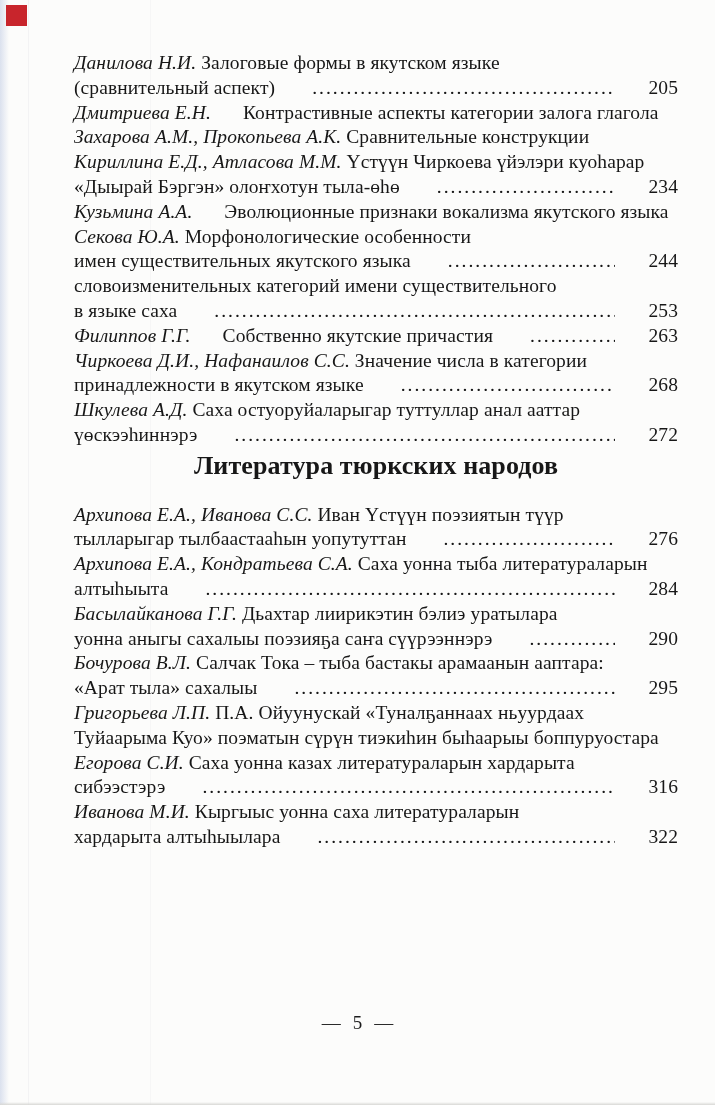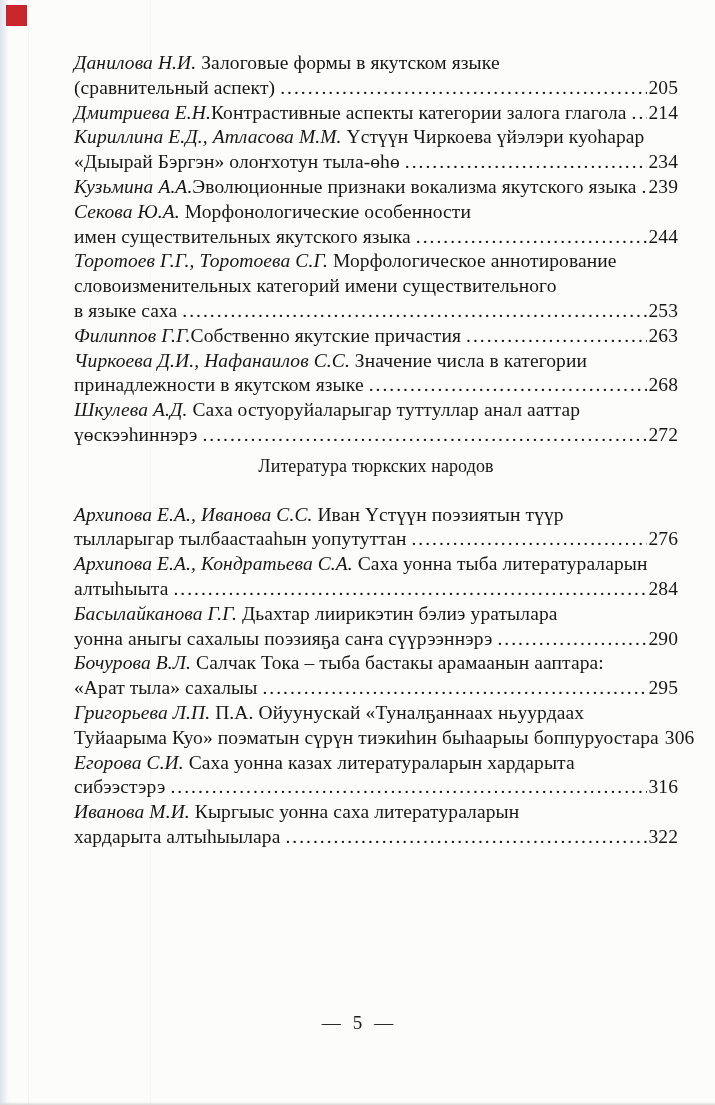--- a/index.html
+++ b/index.html
@@ -34,27 +34,27 @@
   .content {
     position: absolute;
     left: 74px; top: 51px; width: 604px;
     font-size: 19.5px;
     line-height: 24.8px;
     letter-spacing: 0.1px;
   }
   .toc-section { margin: 0; }
   .section-heading {
     text-align: center;
-    font-weight: normal;
-    font-size: 18px;
+    font-weight: bold;
+    font-size: 26px;
     margin: 6px 0 24px 0;
   }
   .toc-entry { margin: 0; }
   .entry-line { white-space: nowrap; }
-  .leader-line { display: flex; align-items: baseline; }
+  .leader-line { display: flex; align-items: baseline; gap: 32px; }
   .line-text { flex: 0 0 auto; }
   .author { font-style: italic; }
   .dots {
     flex: 1 1 0;
     min-width: 0;
     overflow: hidden;
     white-space: nowrap;
     margin-left: 5px;
     margin-right: 1px;
     letter-spacing: 2px;
@@ -94,20 +94,21 @@
         </div>
         <div class="toc-entry">
           <div class="entry-line leader-line">
             <i class="author">Дмитриева Е.Н. </i>
             <span class="line-text">Контрастивные аспекты категории залога глагола</span>
             <span class="dots"></span>
             <span class="pagenum">214</span>
           </div>
         </div>
         <div class="toc-entry">
+          <div class="entry-line"><i class="author">Захарова А.М., Прокопьева А.К. </i><span class="line-text">Сравнительные конструкции</span></div>
         </div>
         <div class="toc-entry">
           <div class="entry-line"><i class="author">Кириллина Е.Д., Атласова М.М. </i><span class="line-text">Үстүүн Чиркоева үйэлэри куоһарар</span></div>
           <div class="entry-line leader-line">
             <span class="line-text">«Дыырай Бэргэн» олоҥхотун тыла-өһө</span>
             <span class="dots"></span>
             <span class="pagenum">234</span>
           </div>
         </div>
         <div class="toc-entry">
@@ -120,21 +121,20 @@
         </div>
         <div class="toc-entry">
           <div class="entry-line"><i class="author">Секова Ю.А. </i><span class="line-text">Морфонологические особенности</span></div>
           <div class="entry-line leader-line">
             <span class="line-text">имен существительных якутского языка</span>
             <span class="dots"></span>
             <span class="pagenum">244</span>
           </div>
         </div>
         <div class="toc-entry">
-          <div class="entry-line"><i class="author">Торотоев Г.Г., Торотоева С.Г. </i><span class="line-text">Морфологическое аннотирование</span></div>
           <div class="entry-line"><span class="line-text">словоизменительных категорий имени существительного</span></div>
           <div class="entry-line leader-line">
             <span class="line-text">в языке саха</span>
             <span class="dots"></span>
             <span class="pagenum">253</span>
           </div>
         </div>
         <div class="toc-entry">
           <div class="entry-line leader-line">
             <i class="author">Филиппов Г.Г. </i>

